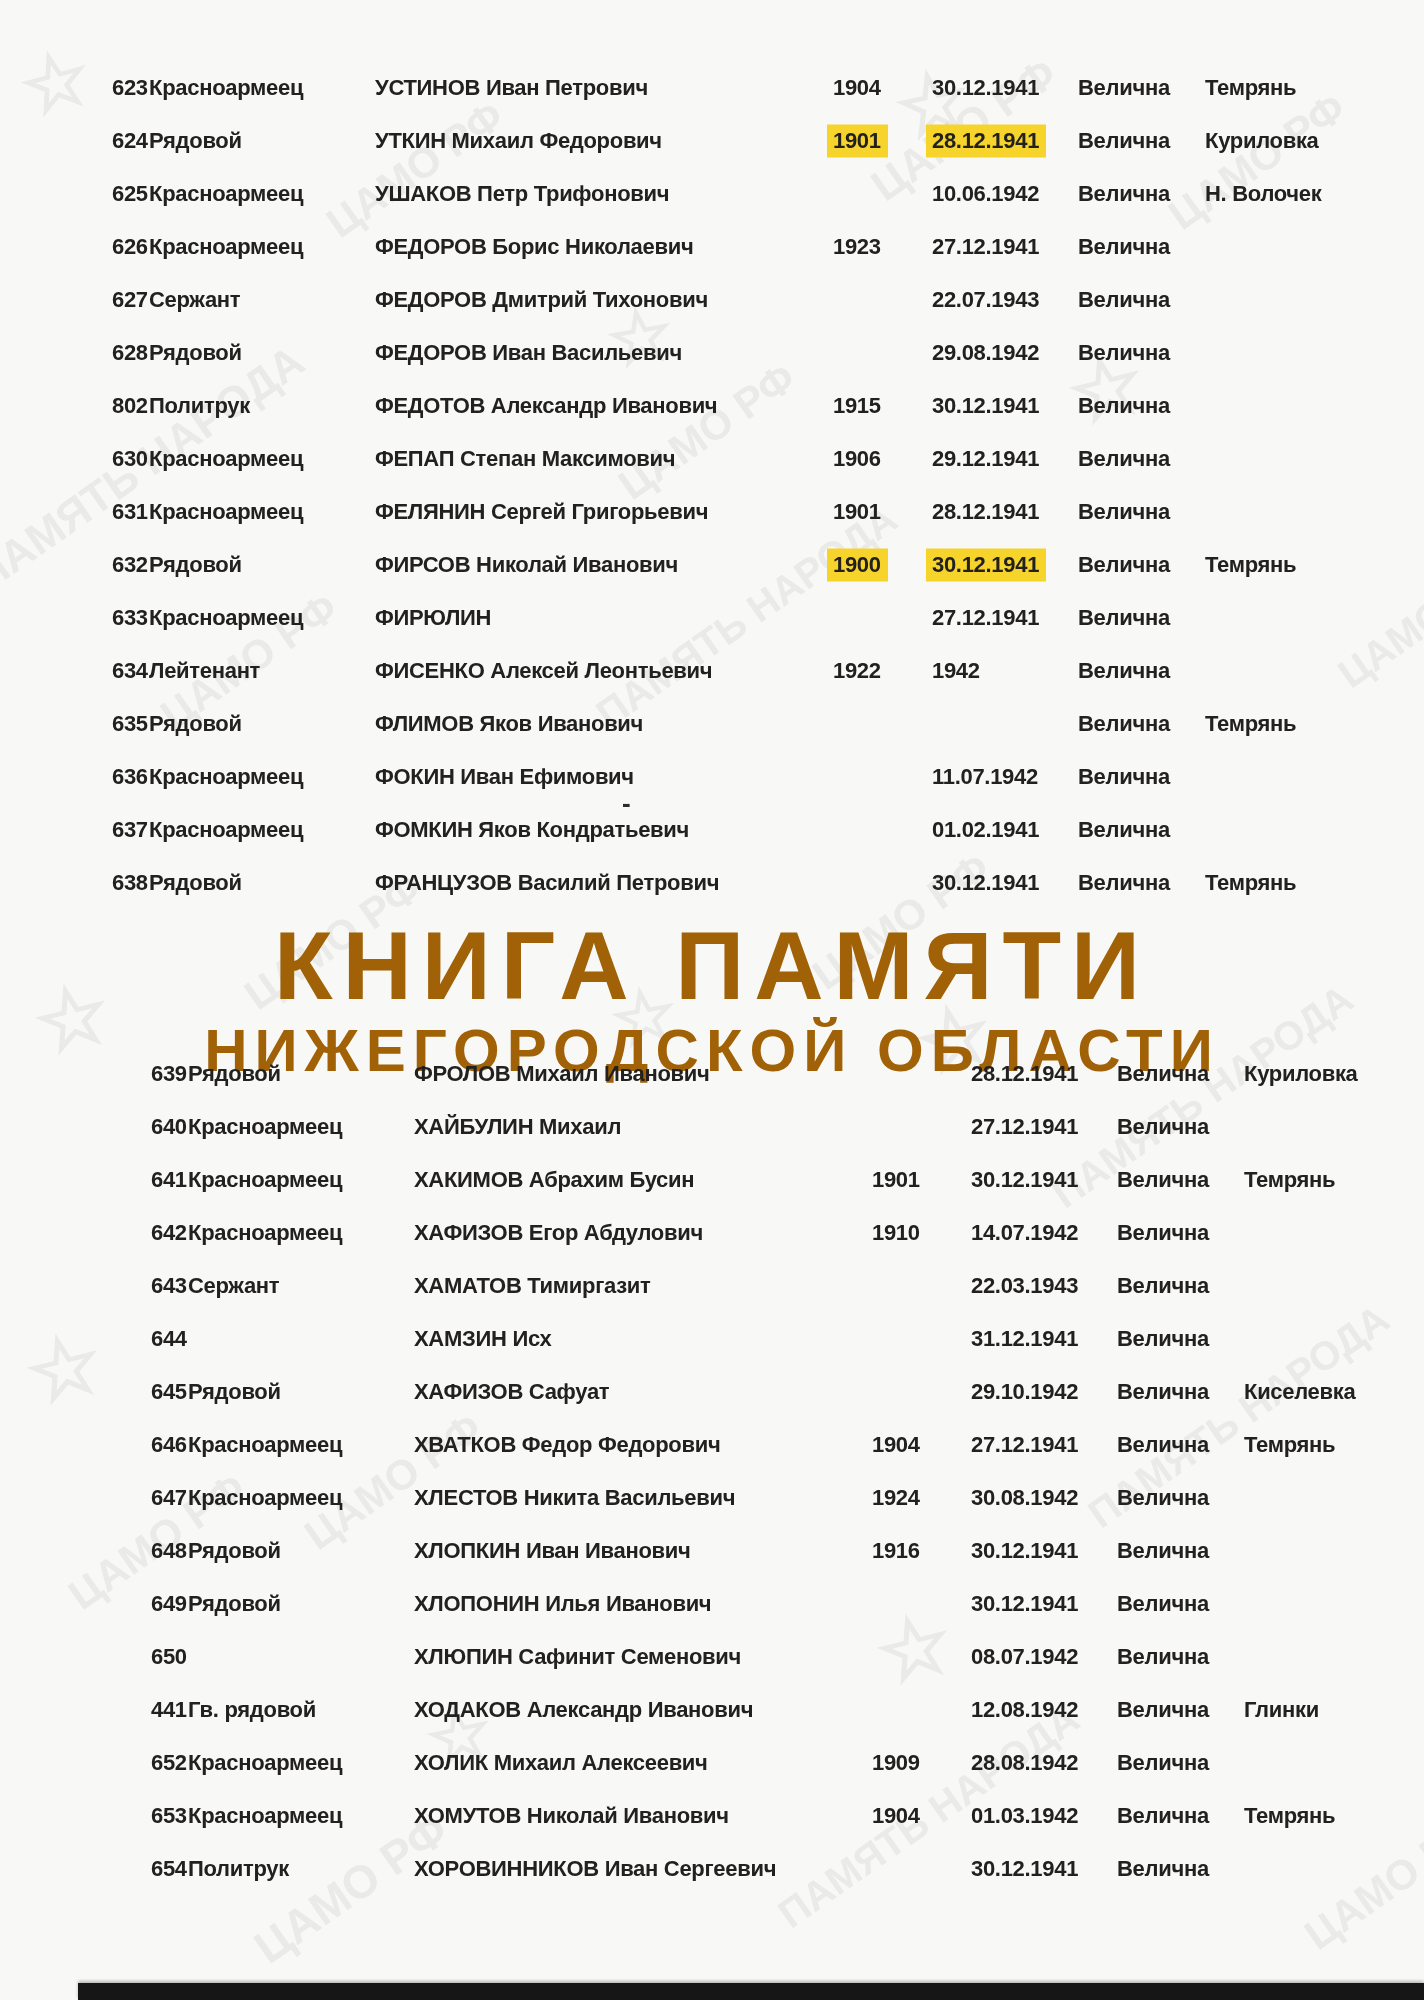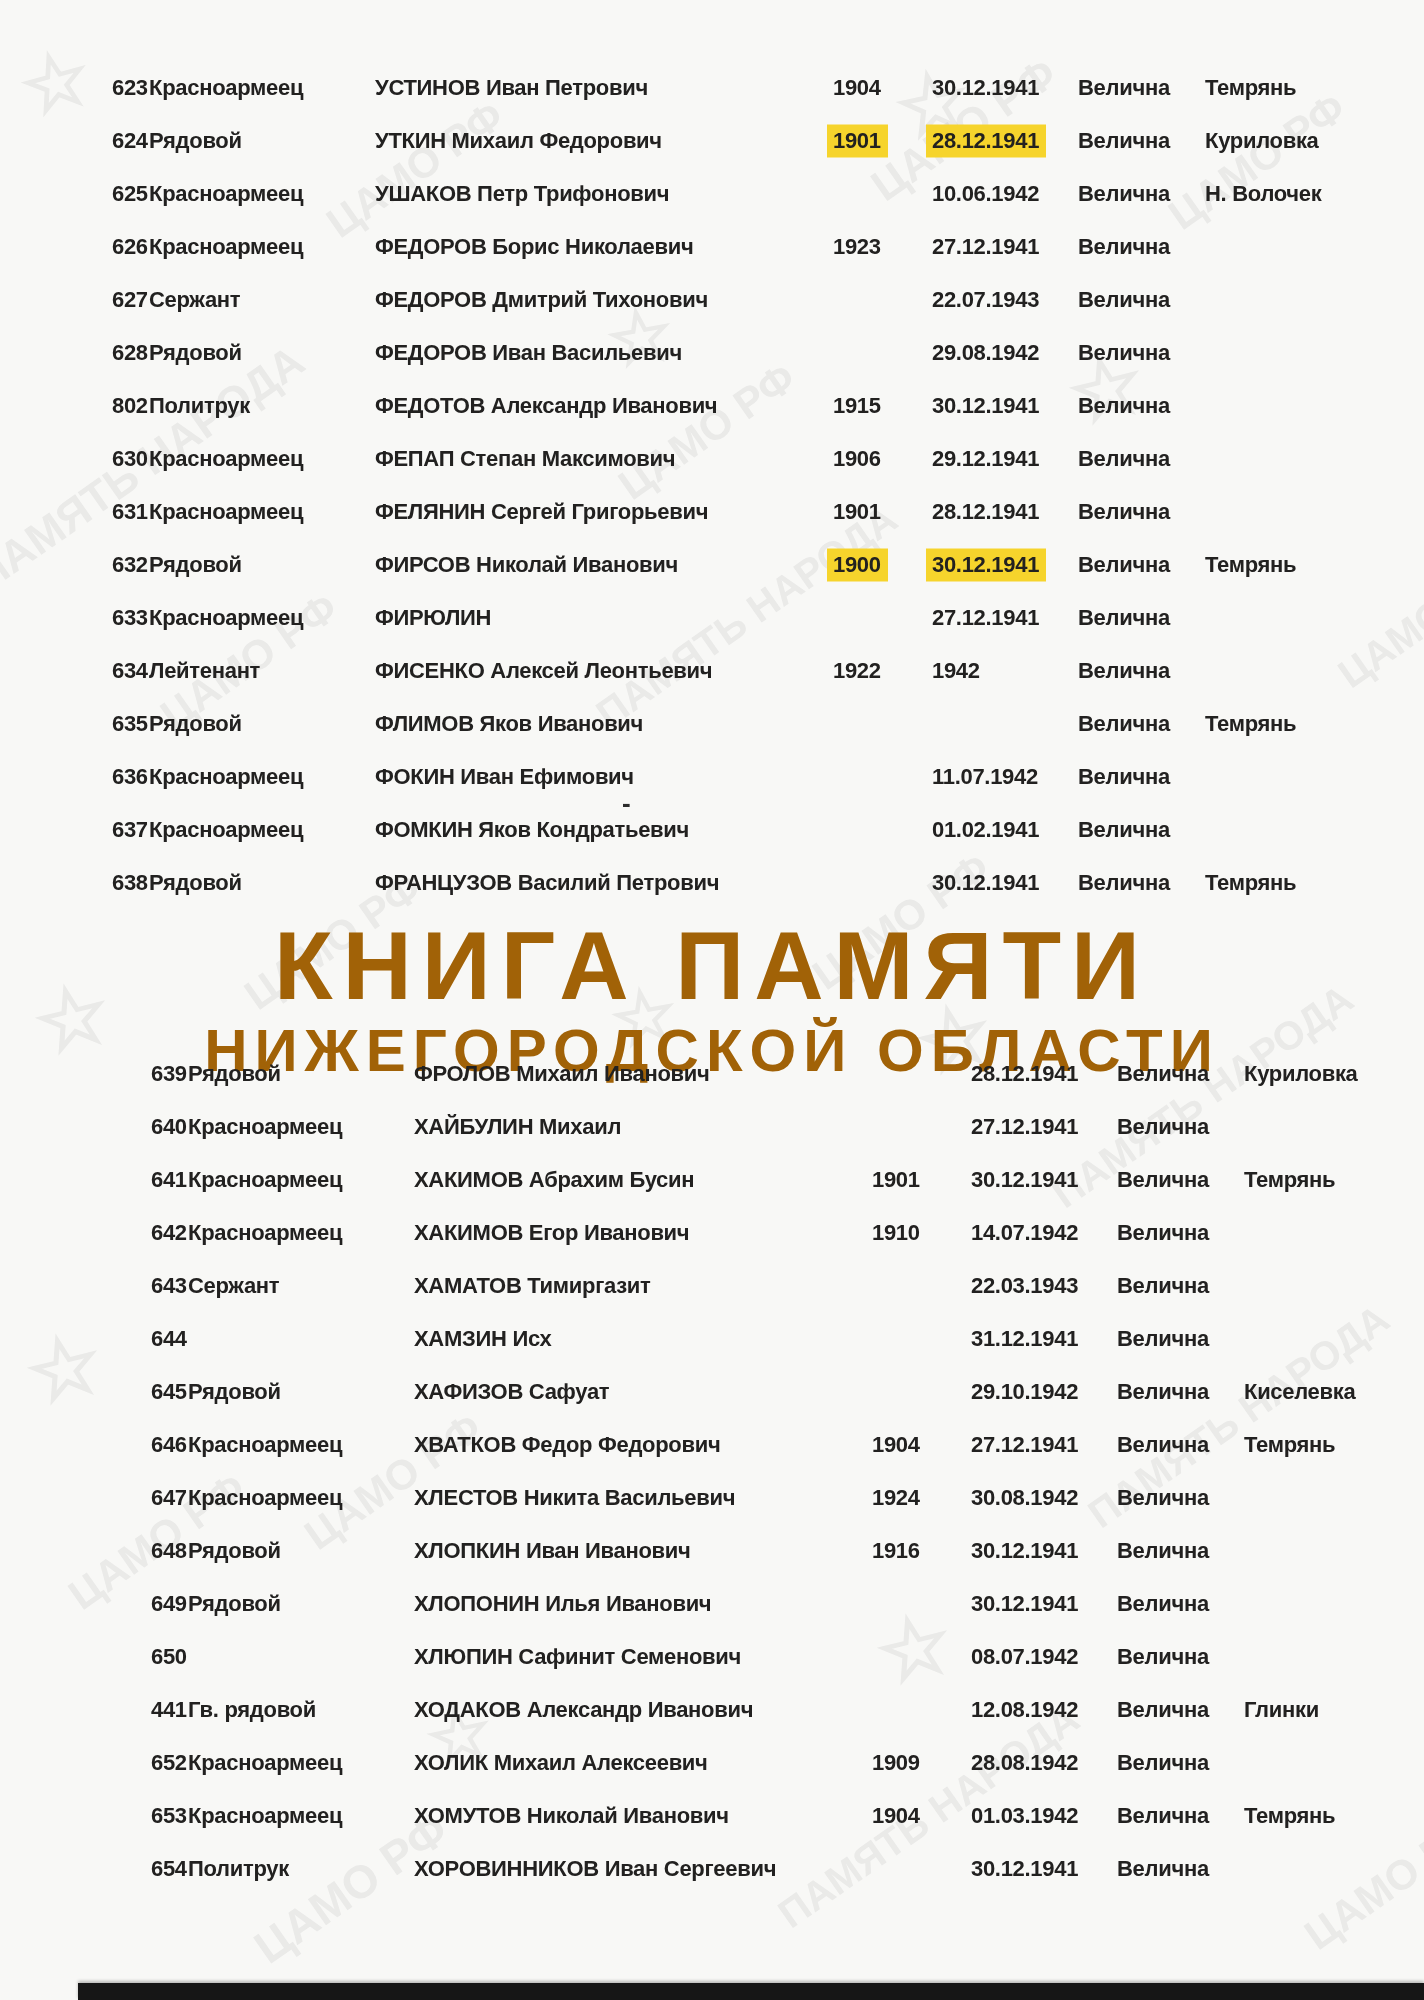--- a/index.html
+++ b/index.html
@@ -267,21 +267,21 @@
     <span class="c rank">Красноармеец</span>
     <span class="c name">ХАКИМОВ Абрахим Бусин</span>
     <span class="c year">1901</span>
     <span class="c date">30.12.1941</span>
     <span class="c place">Велична</span>
     <span class="c settlement">Темрянь</span>
   </div>
         <div class="row">
     <span class="c num">642</span>
     <span class="c rank">Красноармеец</span>
-    <span class="c name">ХАКИМОВ Егор Иванович</span>
+    <span class="c name">ХАФИЗОВ Егор Абдулович</span>
     <span class="c year">1910</span>
     <span class="c date">14.07.1942</span>
     <span class="c place">Велична</span>
     <span class="c settlement"></span>
   </div>
         <div class="row">
     <span class="c num">643</span>
     <span class="c rank">Сержант</span>
     <span class="c name">ХАМАТОВ Тимиргазит</span>
     <span class="c year"></span>

